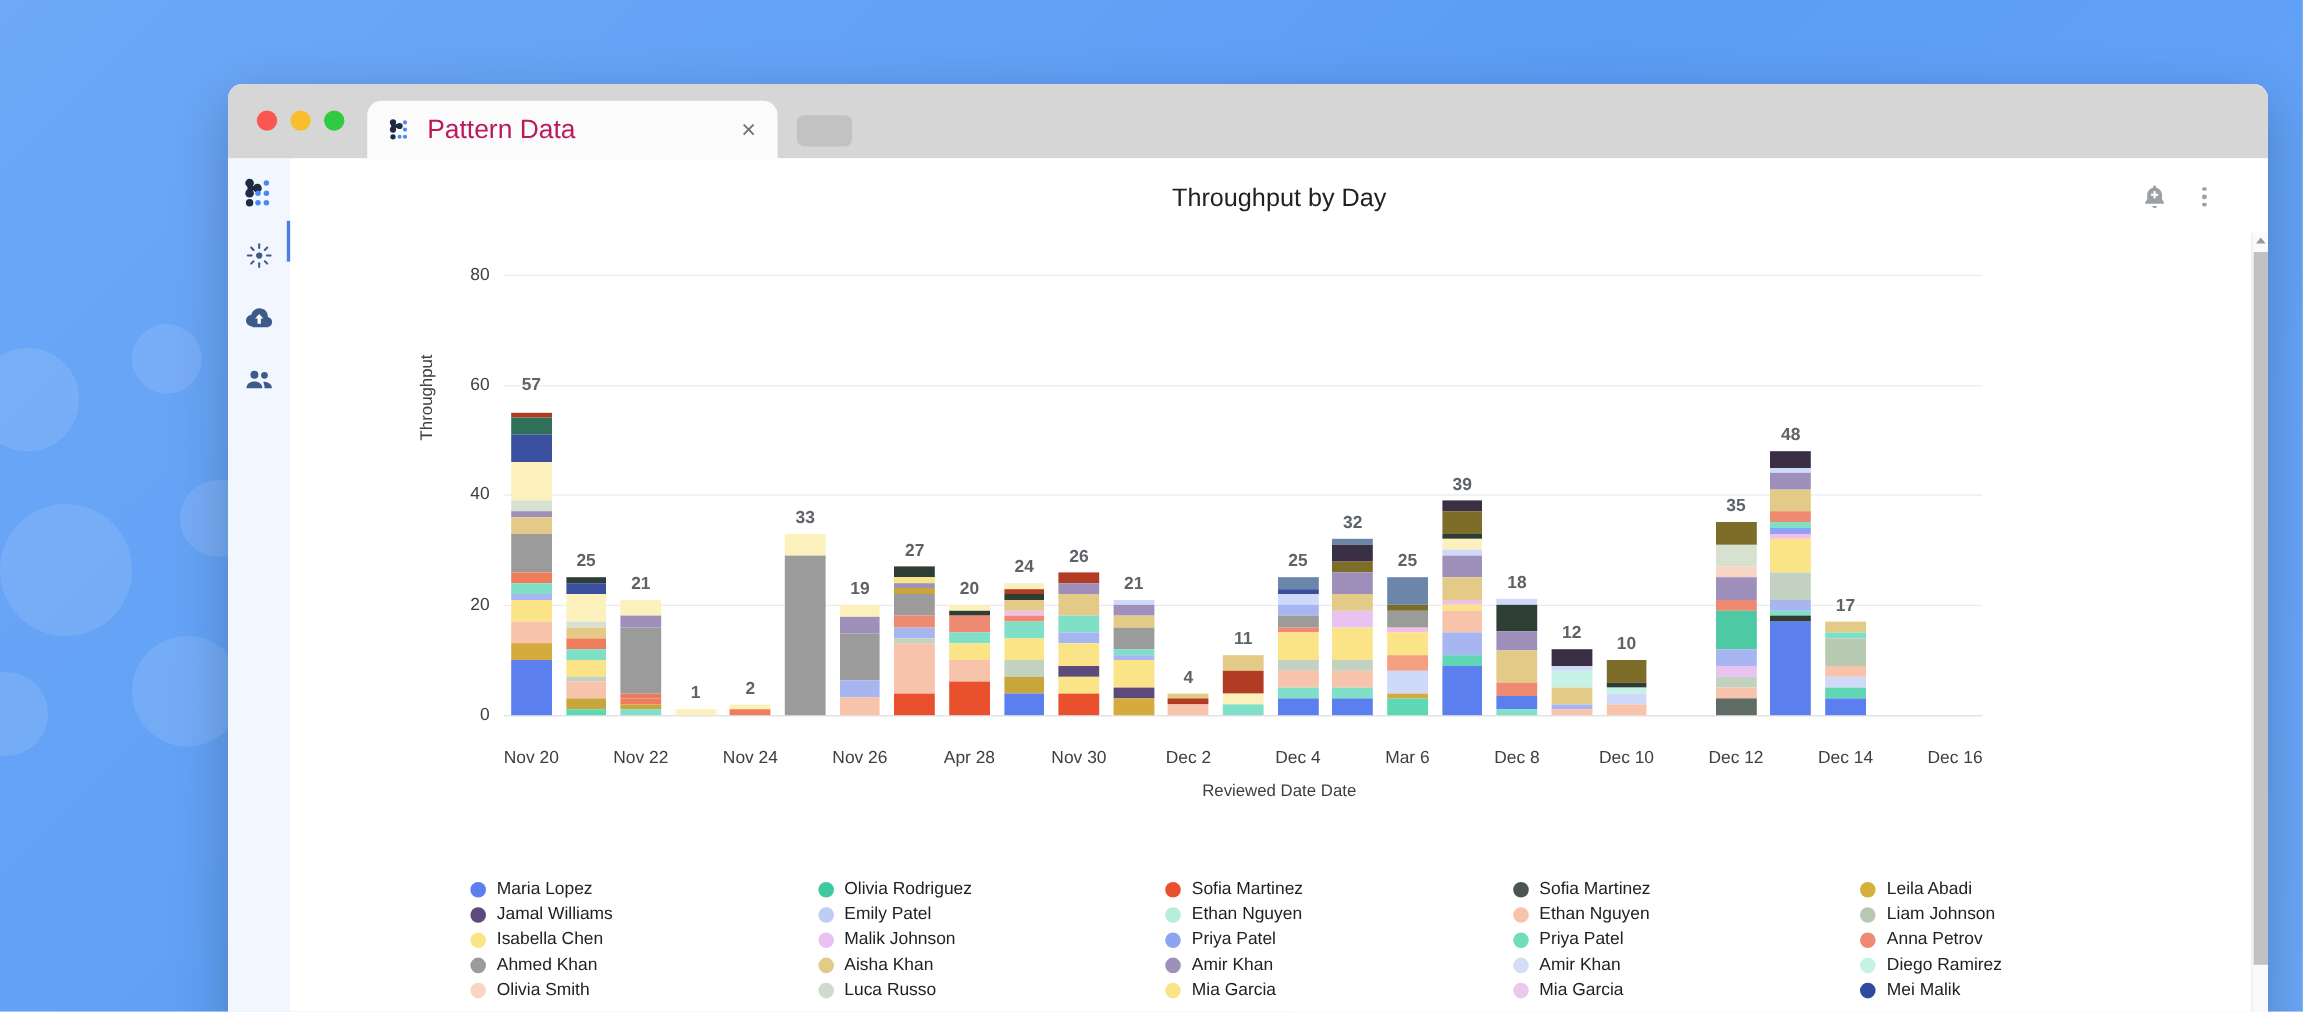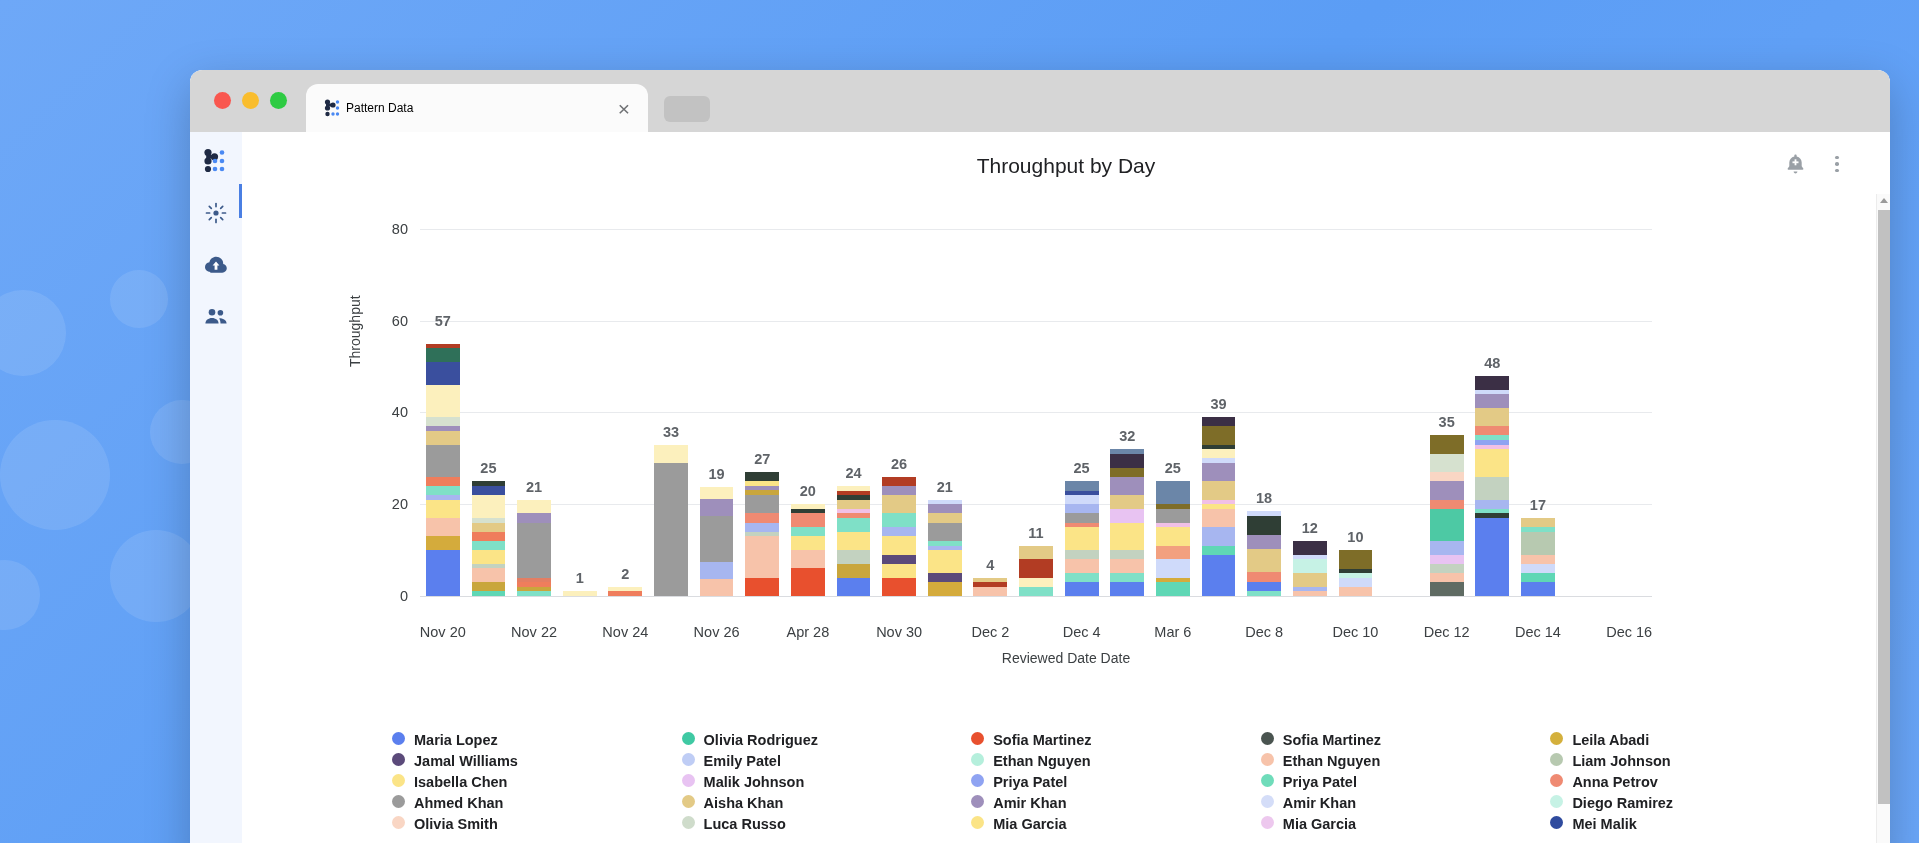--- a/index.html
+++ b/index.html
@@ -39,21 +39,21 @@
   .dot.green { background: #2ecb43; }
 
   .tab {
     margin-left: 116px; width: 342px; height: 48px;
     background: #fbfbfb; border-radius: 12px 12px 0 0;
     display: flex; align-items: center; padding: 0 14px 0 18px;
     position: relative;
   }
   .tab-favicon { width: 18px; height: 18px; position: relative; flex: none; }
   .tab-title {
-    font-size: 12px; color: #000000; margin-left: 4px; flex: 1;
+    font-size: 22px; color: #be185d; margin-left: 14px; flex: 1;
     white-space: nowrap; overflow: hidden;
   }
   .tab-close {
     font-size: 21px; color: #6f7174; line-height: 1; cursor: pointer;
     padding: 0 4px; font-weight: 300;
   }
   .tab-ghost {
     width: 46px; height: 26px; background: #c2c2c2; border-radius: 6px;
     margin-left: 16px; margin-bottom: 10px;
   }
@@ -127,21 +127,21 @@
     position: absolute; left: 0; right: 0; top: 458px; text-align: center;
     font-size: 14px; color: #3c4043;
   }
 
   
   .legend {
     position: absolute; left: 150px; right: 60px; top: 600px;
     display: grid; grid-template-columns: repeat(5, 1fr); column-gap: 10px;
   }
   .legend-col { display: flex; flex-direction: column; gap: 3px; }
-  .legend-item { display: flex; gap: 9px; cursor: pointer; height: 18px; font-weight: bold; }
+  .legend-item { display: flex; align-items: center; gap: 9px; cursor: pointer; height: 18px; }
   .legend-swatch { width: 13px; height: 13px; border-radius: 50%; flex: none; }
   .legend-label { font-size: 14.5px; color: #202124; white-space: nowrap; }
 
   
   .scrollbar {
     position: absolute; right: 0; top: 62px; width: 14px; bottom: 0; background: #fafafa;
     border-left: 1px solid #ececec;
   }
   .scroll-arrow {
     width: 0; height: 0; margin: 4px auto 0;
@@ -342,21 +342,21 @@
               <div class="bar-col" style="left: 15.2963%; width: 2.74074%; bottom: 0px; height: 9.18182px; position: absolute;">
                 <div class="seg" style="height: 50%; background: rgb(239, 125, 92);"></div>
                 <div class="seg" style="height: 50%; background: rgb(252, 240, 189);"></div>
                 <div class="bar-total">2</div>
               </div>
               <div class="bar-col" style="left: 19%; width: 2.74074%; bottom: 0px; height: 151.5px; position: absolute;">
                 <div class="seg" style="height: 87.8788%; background: rgb(155, 155, 155);"></div>
                 <div class="seg" style="height: 12.1212%; background: rgb(252, 240, 189);"></div>
                 <div class="bar-total">33</div>
               </div>
-              <div class="bar-col" style="left: 22.7037%; width: 2.74074%; bottom: 0px; height: 109px; position: absolute;">
+              <div class="bar-col" style="left: 22.7037%; width: 2.74074%; bottom: 0px; height: 92px; position: absolute;">
                 <div class="seg" style="height: 15.7895%; background: rgb(247, 195, 170);"></div>
                 <div class="seg" style="height: 15.7895%; background: rgb(167, 182, 240);"></div>
                 <div class="seg" style="height: 42.1053%; background: rgb(155, 155, 155);"></div>
                 <div class="seg" style="height: 15.7895%; background: rgb(158, 143, 187);"></div>
                 <div class="seg" style="height: 10.5263%; background: rgb(252, 240, 189);"></div>
                 <div class="bar-total">19</div>
               </div>
               <div class="bar-col" style="left: 26.4074%; width: 2.74074%; bottom: 0px; height: 123.955px; position: absolute;">
                 <div class="seg" style="height: 14.8148%; background: rgb(232, 80, 46);"></div>
                 <div class="seg" style="height: 33.3333%; background: rgb(247, 195, 170);"></div>
@@ -480,21 +480,21 @@
                 <div class="seg" style="height: 2.5641%; background: rgb(241, 192, 230);"></div>
                 <div class="seg" style="height: 10.2564%; background: rgb(227, 202, 134);"></div>
                 <div class="seg" style="height: 10.2564%; background: rgb(158, 143, 187);"></div>
                 <div class="seg" style="height: 2.5641%; background: rgb(207, 218, 250);"></div>
                 <div class="seg" style="height: 5.12821%; background: rgb(252, 240, 189);"></div>
                 <div class="seg" style="height: 2.5641%; background: rgb(47, 62, 53);"></div>
                 <div class="seg" style="height: 10.2564%; background: rgb(126, 109, 40);"></div>
                 <div class="seg" style="height: 5.12821%; background: rgb(59, 47, 69);"></div>
                 <div class="bar-total">39</div>
               </div>
-              <div class="bar-col" style="left: 67.1481%; width: 2.74074%; bottom: 0px; height: 85px; position: absolute;">
+              <div class="bar-col" style="left: 67.1481%; width: 2.74074%; bottom: 0px; height: 97px; position: absolute;">
                 <div class="seg" style="height: 5.55556%; background: rgb(127, 224, 199);"></div>
                 <div class="seg" style="height: 11.1111%; background: rgb(91, 127, 238);"></div>
                 <div class="seg" style="height: 11.1111%; background: rgb(239, 138, 114);"></div>
                 <div class="seg" style="height: 27.7778%; background: rgb(227, 202, 134);"></div>
                 <div class="seg" style="height: 16.6667%; background: rgb(158, 143, 187);"></div>
                 <div class="seg" style="height: 22.2222%; background: rgb(47, 62, 53);"></div>
                 <div class="seg" style="height: 5.55556%; background: rgb(207, 218, 250);"></div>
                 <div class="bar-total">18</div>
               </div>
               <div class="bar-col" style="left: 70.8519%; width: 2.74074%; bottom: 0px; height: 55.0909px; position: absolute;">

